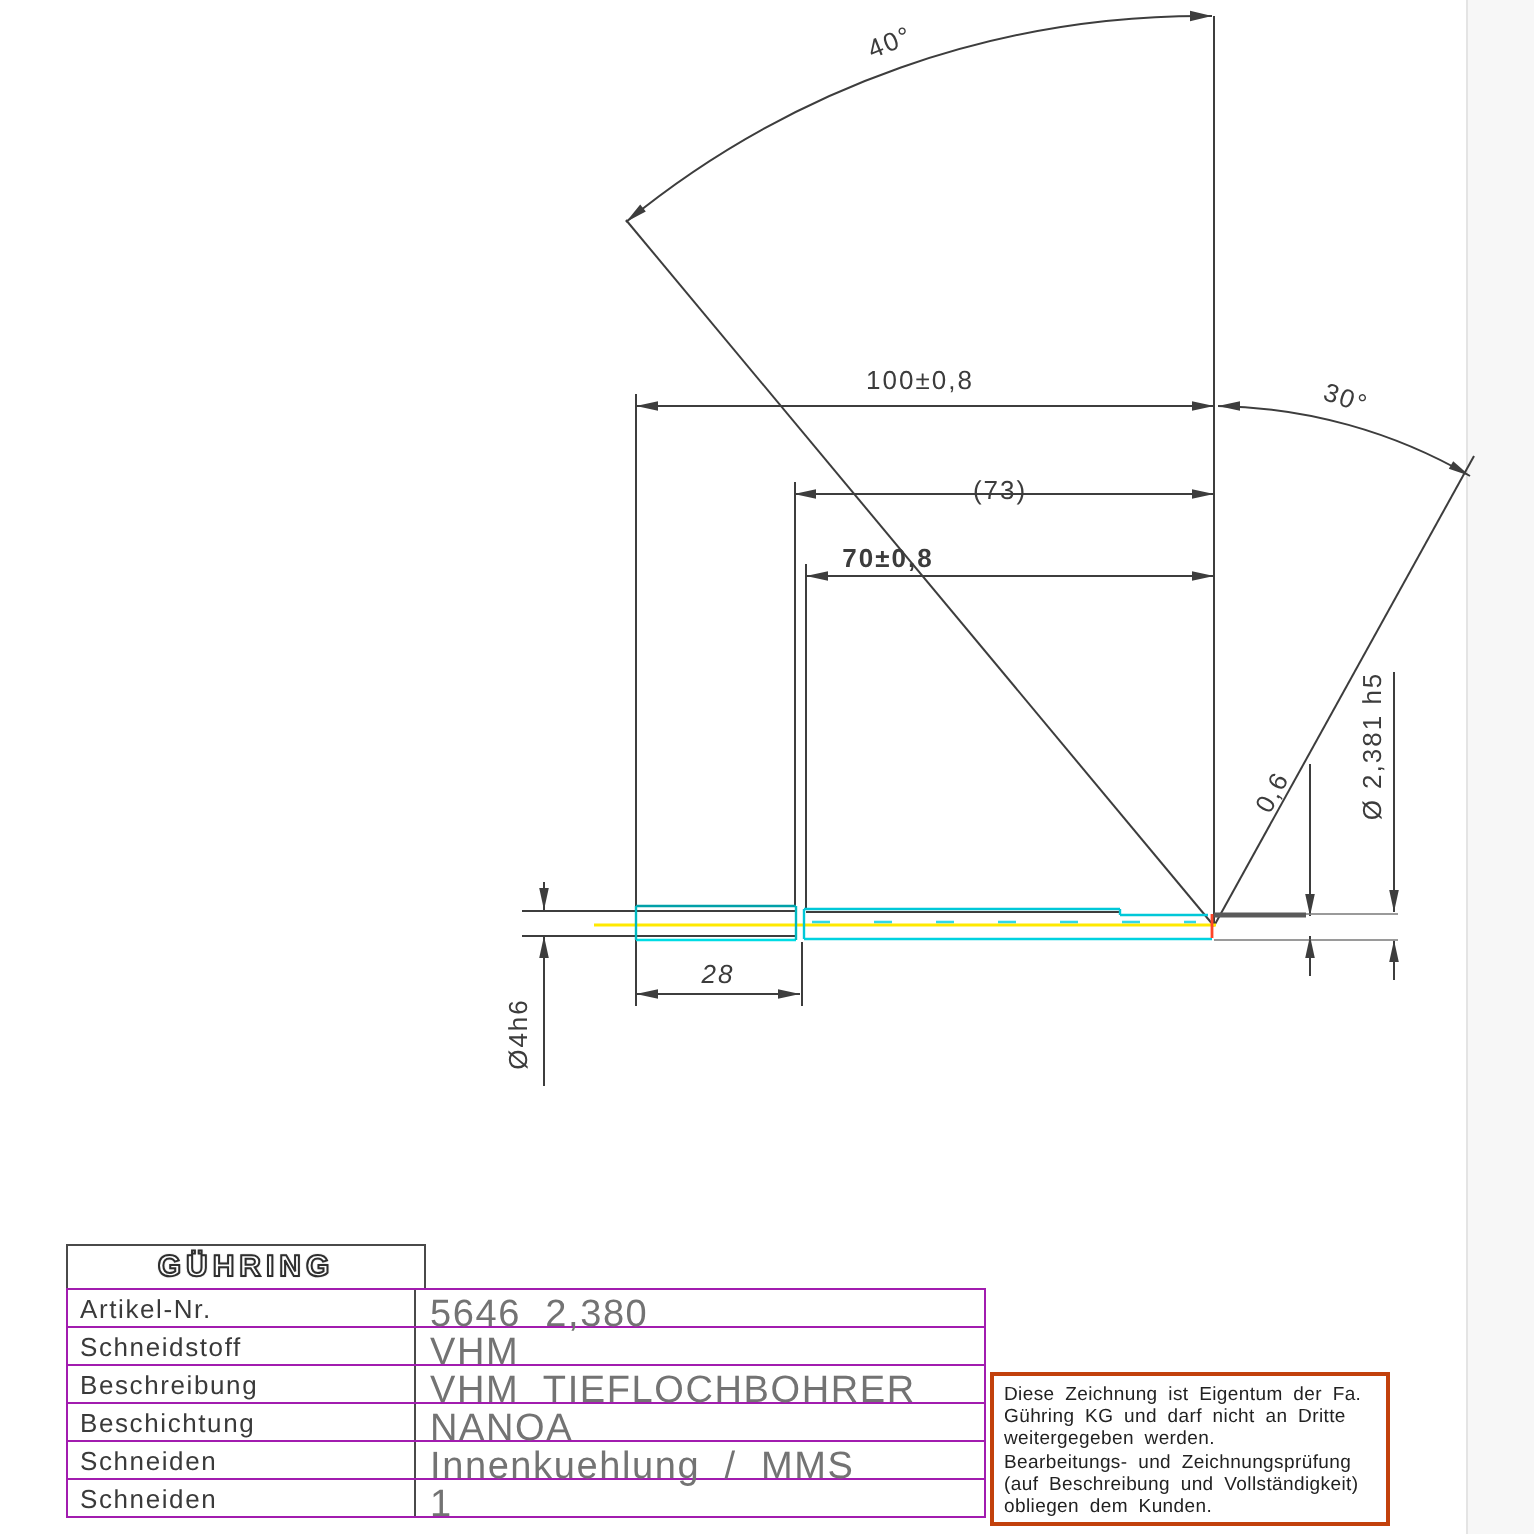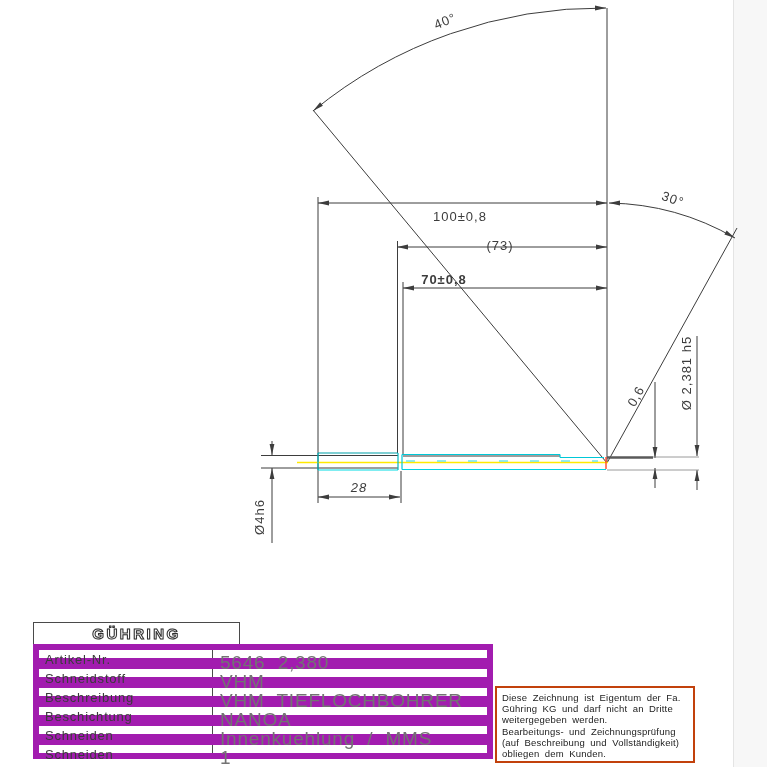--- a/index.html
+++ b/index.html
@@ -9,26 +9,26 @@
   svg{position:absolute;left:0;top:0;}
   .dim{position:absolute;font-size:13px;letter-spacing:1px;color:#3c3c3c;white-space:pre;
        transform:translate(-50%,-50%);}
   .r-90{transform:translate(-50%,-50%) rotate(-90deg);}
   .r-22{transform:translate(-50%,-50%) rotate(-22deg);}
   .r19{transform:translate(-50%,-50%) rotate(19deg);}
   .r-61{transform:translate(-50%,-50%) rotate(-61deg);}
 
   
   .titleblock{position:absolute;left:33px;top:622px;width:460px;}
-  .tb-logo-cell{box-sizing:border-box;width:207px;height:23px;border:1px solid #4a4a4a;
+  .tb-logo-cell{box-sizing:border-box;width:180px;height:23px;border:1px solid #4a4a4a;
        display:flex;align-items:center;justify-content:center;text-align:right;}
   .tb-logo{font-size:15px;font-weight:bold;letter-spacing:2.5px;color:#ffffff;
        -webkit-text-stroke:1px #2e2e2e;text-shadow:0 0 1px #2e2e2e;}
   .tb-row{box-sizing:border-box;display:flex;width:460px;height:20px;margin-top:-1px;
-       border:6px solid #a21caf;}
+       border:1px solid #a21caf;}
   .tb-label{box-sizing:border-box;width:174px;border-right:1px solid #4a4a4a;
        font-size:13px;letter-spacing:0.8px;padding:2px 0 0 6px;white-space:pre;}
   .tb-value{flex:1;font-size:19px;letter-spacing:0.8px;padding:2px 0 0 7px;
        color:#737373;white-space:pre;}
 
   
   .notice{position:absolute;left:495px;top:686px;width:200px;height:77px;box-sizing:border-box;
        border:2px solid #c2410c;background:#fff;padding:4px 5px;}
   .notice-line{font-size:9.5px;line-height:11.2px;letter-spacing:0.2px;word-spacing:2.5px;
        color:#222;white-space:pre;}
@@ -104,21 +104,21 @@
       <polygon points="697,470 694.6,481 699.4,481"></polygon>
       <polygon points="606,8 595,5.4 595,10.6"></polygon>
       <polygon points="313,111 322.9,105.7 320.1,102.3"></polygon>
       <polygon points="609,203 620,200.6 620,205.4"></polygon>
       <polygon points="735,238 724.4,234.4 726.6,230.6"></polygon>
     </g>
   </svg>
 
   <div class="dim r-22" style="left:445px;top:21px;">40°</div>
   <div class="dim r19" style="left:673px;top:199px;">30°</div>
-  <div class="dim" style="left:460px;top:190px;margin-top:26px;">100±0,8</div>
+  <div class="dim" style="left:460px;top:190px;">100±0,8</div>
   <div class="dim" style="left:500px;top:245px;">(73)</div>
   <div class="dim" style="left:444px;top:279px;font-weight:bold;">70±0,8</div>
   <div class="dim" style="left:359px;top:487px;font-style:italic;">28</div>
   <div class="dim r-90" style="left:259px;top:517px;">Ø4h6</div>
   <div class="dim r-61" style="left:636px;top:396px;">0,6</div>
   <div class="dim r-90" style="left:686px;top:373px;">Ø 2,381 h5</div>
 
   <div class="titleblock">
     <div class="tb-logo-cell">
       <span class="tb-logo">GÜHRING</span>

